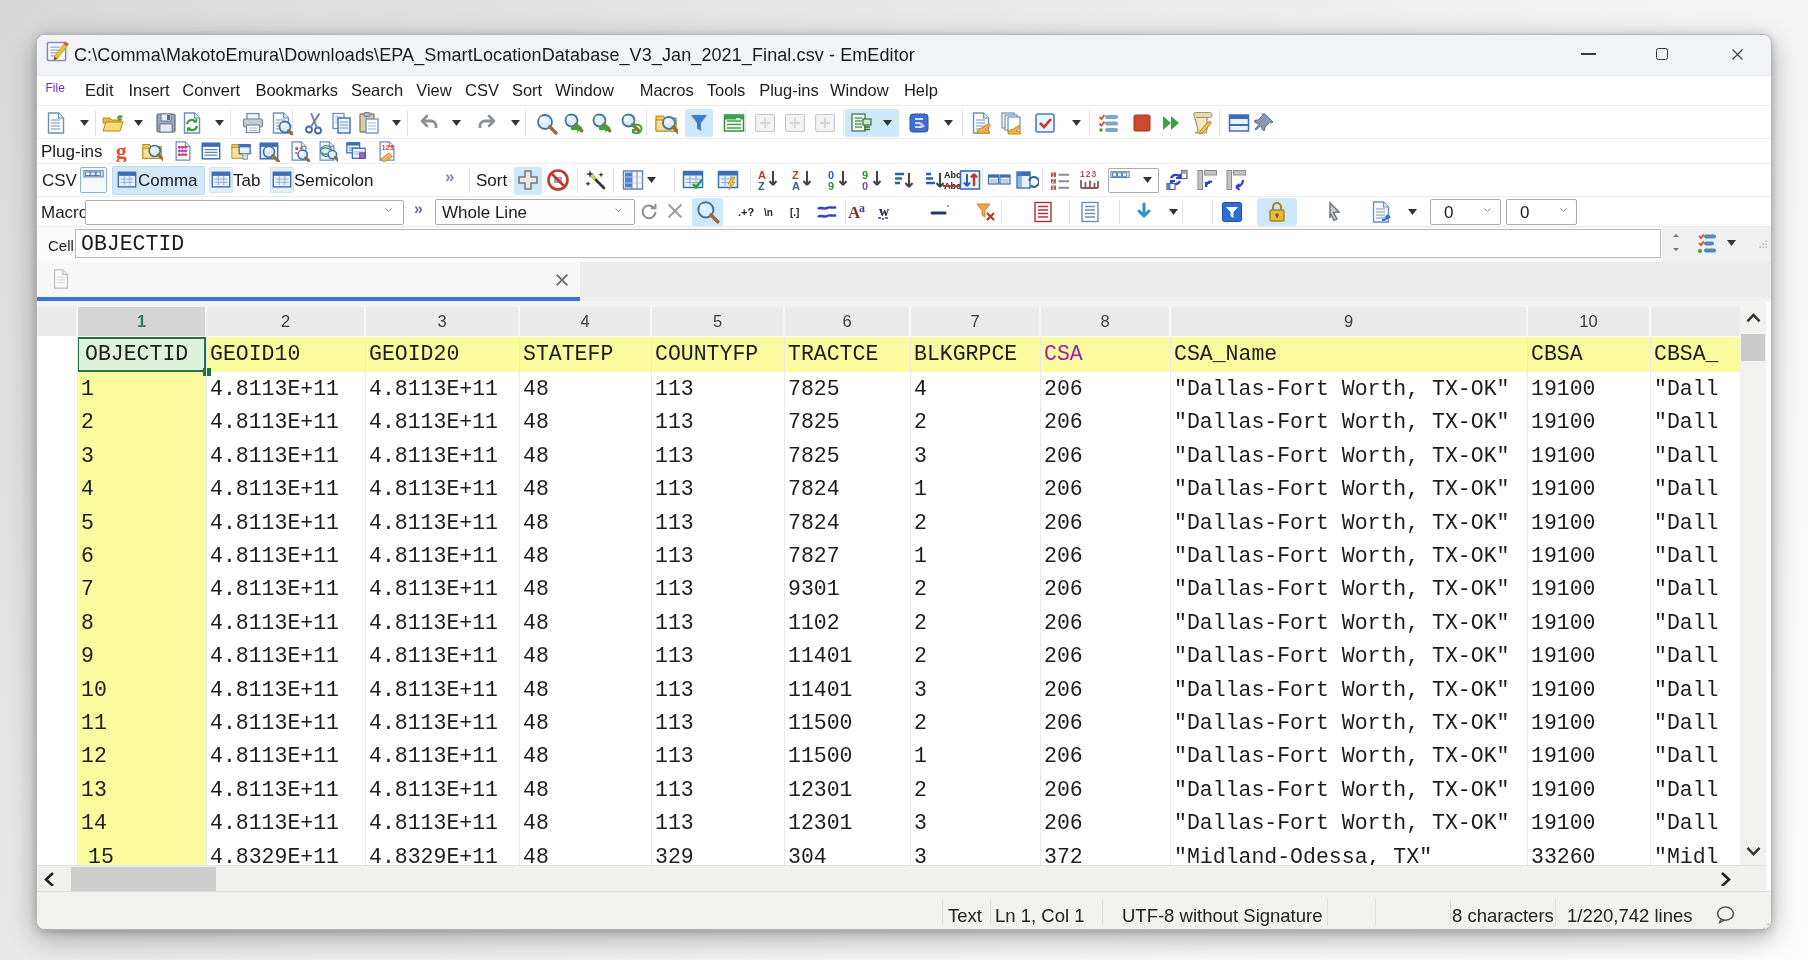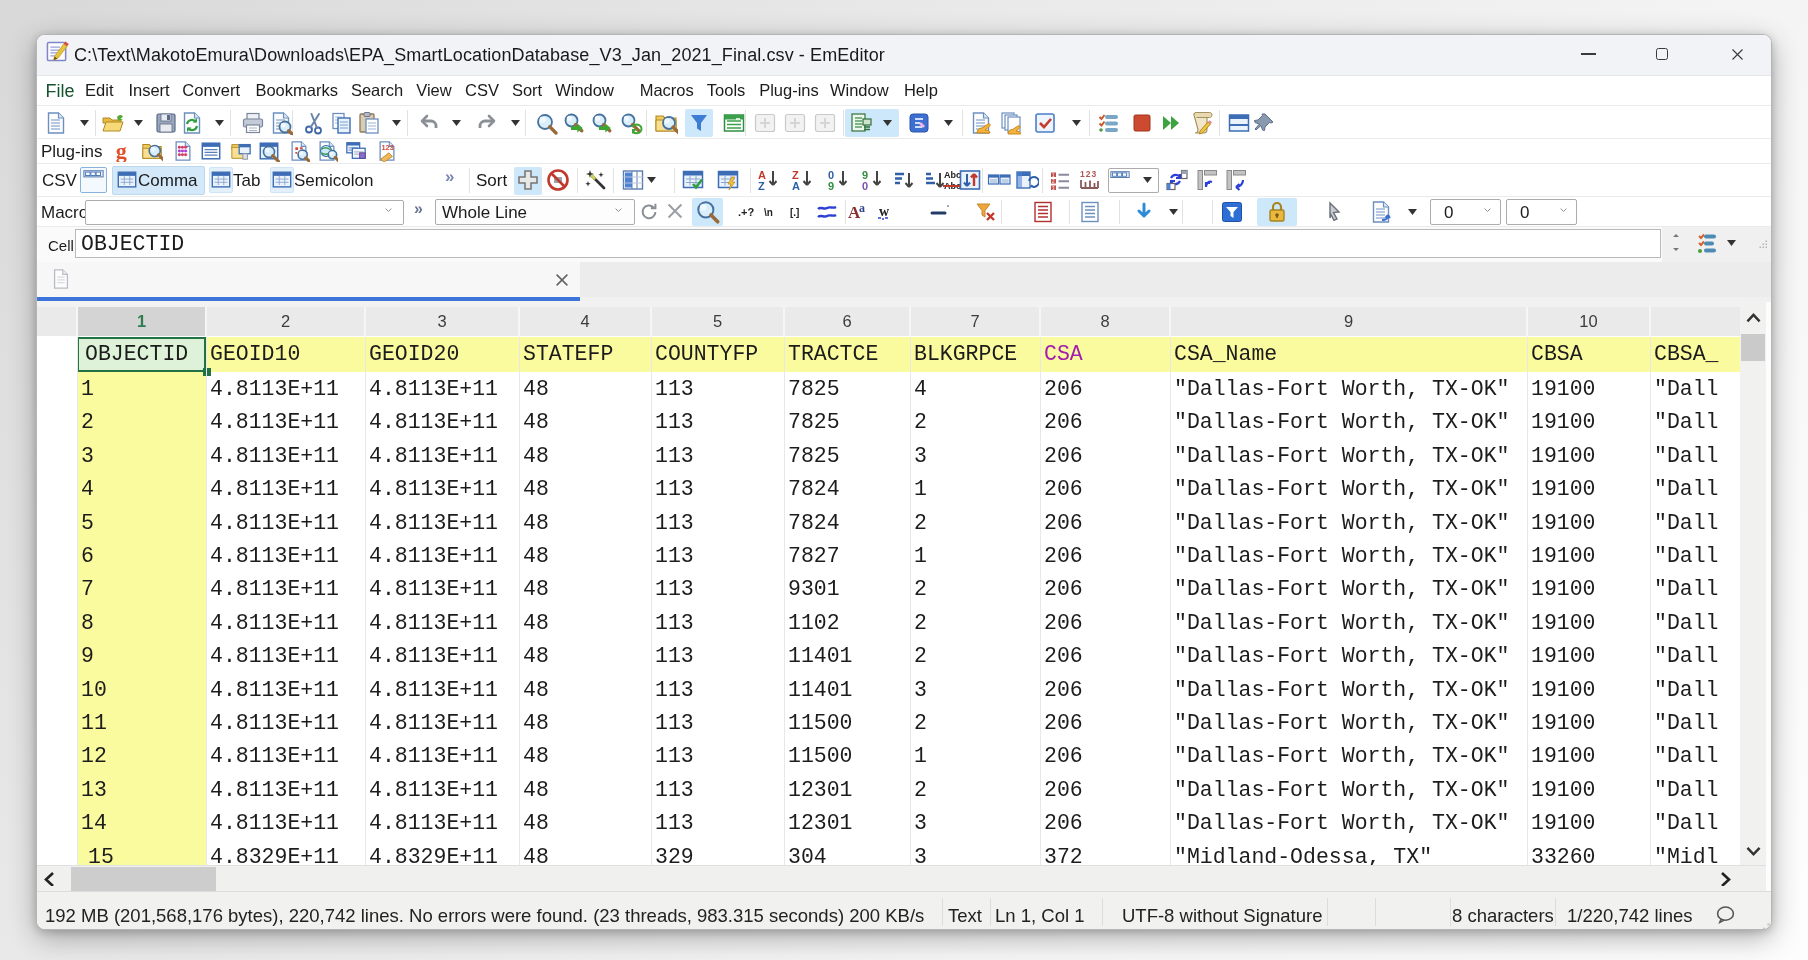--- a/index.html
+++ b/index.html
@@ -13,29 +13,29 @@
 <body>
 <div id="win">
     <div class="abs" style="left:0;top:0;width:1736px;height:41px;background:#f2f3f7;border-bottom:1px solid #e6e7ea">
       <svg style="position:absolute;left:9px;top:5px" width="23" height="23" viewBox="0 0 24 24">
         <rect x="1.5" y="2.5" width="19" height="19" rx="1.5" fill="#fdfdff" stroke="#8186c9" stroke-width="1.6"></rect>
         <path d="M4.5 7.5h10M4.5 10.5h10M4.5 13.5h7M4.5 16.5h7" stroke="#97a0dd" stroke-width="1.2"></path>
         <path d="M8 21l1-4 9.5-13 3.5 2.5L12.5 19z" fill="#e8c33c" stroke="#c59a22" stroke-width="0.8"></path>
         <path d="M18.5 4l3.5 2.5 1.8-2.4-3.6-2.5z" fill="#d4523c"></path>
         <path d="M8 21l1-3.8 2.8 2z" fill="#6b5410"></path>
       </svg>
-      <div class="abs" style="left:37px;top:10px;font-size:18px;color:#191919;letter-spacing:0.1px">C:\Text\MakotoEmura\Downloads\EPA_SmartLocationDatabase_V3_Jan_2021_Final.csv - EmEditor</div>
+      <div class="abs" style="left:37px;top:10px;font-size:18px;color:#191919;letter-spacing:0.1px">C:\Comma\MakotoEmura\Downloads\EPA_SmartLocationDatabase_V3_Jan_2021_Final.csv - EmEditor</div>
       <div class="abs" style="left:1544px;top:18px;width:15px;height:2px;background:#3a3a3a"></div>
       <div class="abs" style="left:1619px;top:13px;width:12px;height:12px;border:1.6px solid #3a3a3a;border-radius:2.5px"></div>
       <svg style="position:absolute;left:1693px;top:12px" width="15" height="15" viewBox="0 0 24 24">
         <path d="M4 4l16 16M20 4L4 20" stroke="#3a3a3a" stroke-width="1.8"></path>
       </svg>
     </div>
     <div class="abs" style="left:0;top:41px;width:1736px;height:29px;background:#fff">
-      <div class="abs" style="left:8.5px;top:5px;font-size:18px;color:#14532d">File</div>
+      <div class="abs" style="left:8.5px;top:5px;font-size:12px;color:#6d28d9">File</div>
       <div class="abs" style="left:48.1px;top:5px;font-size:16.5px;color:#1b1b1b">Edit</div>
       <div class="abs" style="left:91.4px;top:5px;font-size:16.5px;color:#1b1b1b">Insert</div>
       <div class="abs" style="left:145.3px;top:5px;font-size:16.5px;color:#1b1b1b">Convert</div>
       <div class="abs" style="left:218.4px;top:5px;font-size:16.5px;color:#1b1b1b">Bookmarks</div>
       <div class="abs" style="left:313.9px;top:5px;font-size:16.5px;color:#1b1b1b">Search</div>
       <div class="abs" style="left:379.2px;top:5px;font-size:16.5px;color:#1b1b1b">View</div>
       <div class="abs" style="left:428.0px;top:5px;font-size:16.5px;color:#1b1b1b">CSV</div>
       <div class="abs" style="left:474.9px;top:5px;font-size:16.5px;color:#1b1b1b">Sort</div>
       <div class="abs" style="left:518.2px;top:5px;font-size:16.5px;color:#1b1b1b">Window</div>
       <div class="abs" style="left:602.7px;top:5px;font-size:16.5px;color:#1b1b1b">Macros</div>
@@ -935,21 +935,20 @@
     <div class="abs" style="left:0;top:830px;width:1736px;height:26px;background:#f0f0ef;border-top:1px solid #e0e0e0">
       <svg style="position:absolute;left:6px;top:6px" width="14" height="14" viewBox="0 0 14 14">
         <path d="M10 1L3 7.5 10 14" stroke="#222" stroke-width="2.6" fill="none"></path>
       </svg>
       <div class="abs" style="left:34px;top:1px;width:145px;height:24px;background:#cdcdcd"></div>
       <svg style="position:absolute;left:1681px;top:6px" width="14" height="14" viewBox="0 0 14 14">
         <path d="M4 1l7 6.5L4 14" stroke="#222" stroke-width="2.6" fill="none"></path>
       </svg>
     </div>
     <div class="abs" style="left:0;top:856px;width:1736px;height:40px;background:#f1f1f0;border-top:1px solid #dcdcdc">
-      <div class="abs" style="left:8px;top:13px;font-size:18.5px;color:#222">192 MB (201,568,176 bytes), 220,742 lines. No errors were found. (23 threads, 983.315 seconds) 200 KB/s</div>
       <div class="abs" style="left:911px;top:13px;font-size:18.5px;color:#222">Text</div>
       <div class="abs" style="left:958px;top:13px;font-size:18.5px;color:#222">Ln 1, Col 1</div>
       <div class="abs" style="left:1085px;top:13px;font-size:18.5px;color:#222">UTF-8 without Signature</div>
       <div class="abs" style="left:1415px;top:13px;font-size:18.5px;color:#222">8 characters</div>
       <div class="abs" style="left:1530px;top:13px;font-size:18.5px;color:#222">1/220,742 lines</div>
       <svg style="position:absolute;left:1678px;top:12px" width="21" height="21" viewBox="0 0 24 24">
         <ellipse cx="12" cy="11" rx="9" ry="7.5" fill="none" stroke="#555" stroke-width="1.8"></ellipse>
         <path d="M7 17l-1.5 4 5-2.6" fill="none" stroke="#555" stroke-width="1.8"></path>
       </svg>
       <svg style="position:absolute;left:1726px;top:27px" width="11" height="11" viewBox="0 0 10 10">

